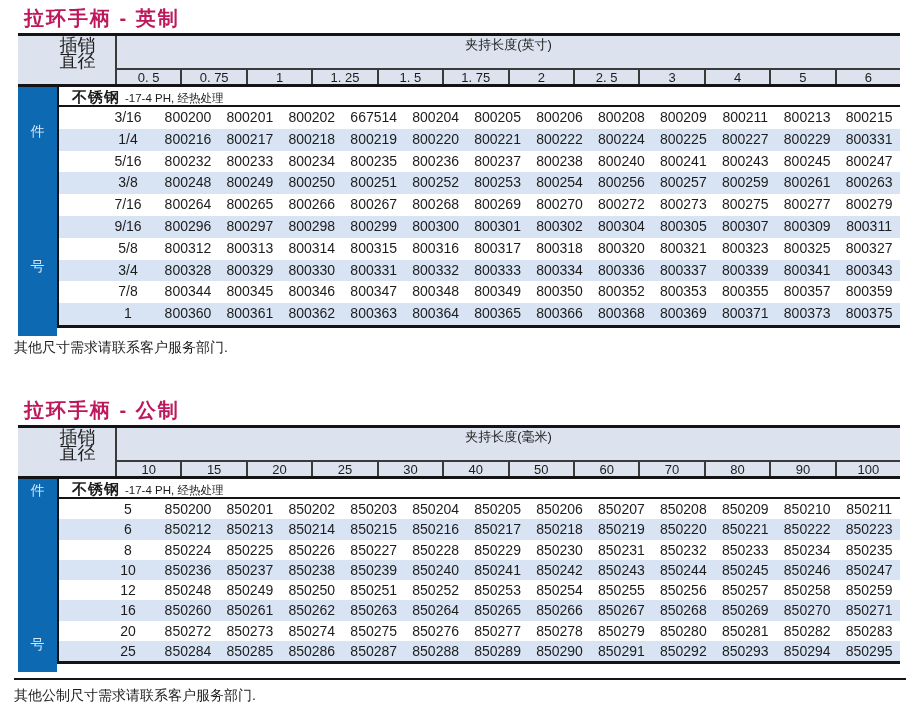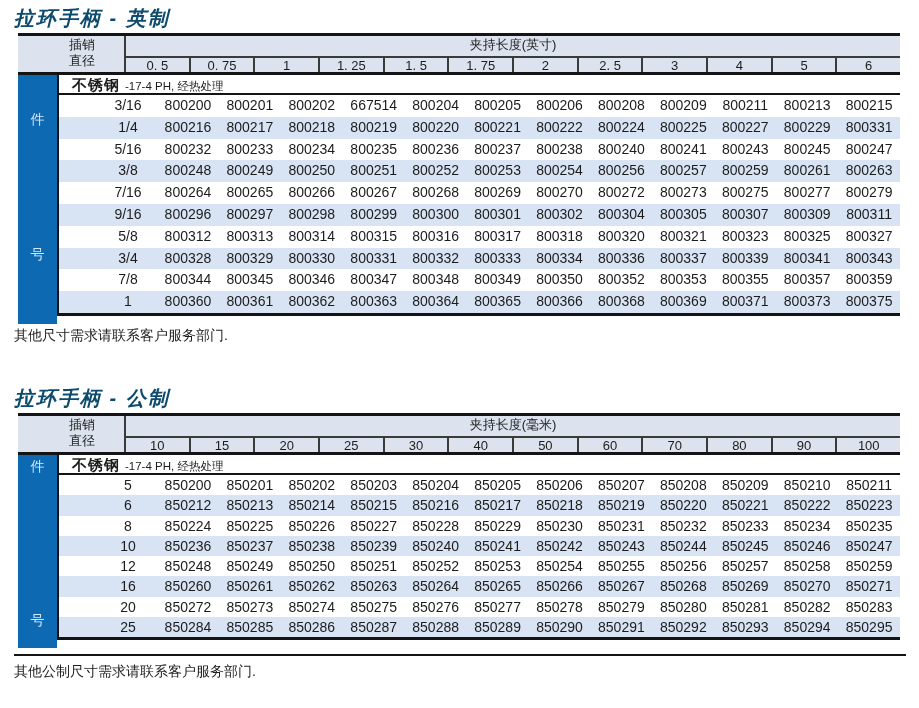--- a/index.html
+++ b/index.html
@@ -10,36 +10,36 @@
     --band-text:#d6e7f6;
     --line-mid:#3a3a3a;
   }
   *{box-sizing:border-box;}
   html,body{margin:0;padding:0;}
   body{
     width:919px;height:708px;overflow:hidden;background:#ffffff;
     font-family:"Liberation Sans","DejaVu Sans",sans-serif;color:#1c1c1c;
   }
   .page-title{
-    margin:7px 0 3px 14px;font-size:20px;font-weight:bold;letter-spacing:2px;
-    line-height:23px;color:#0c4a6e;font-style:italic;
+    margin:7px 0 3px 24px;font-size:20px;font-weight:bold;letter-spacing:2px;
+    line-height:23px;color:#be185d;
   }
   .page-title.second{margin-top:43px;}
   .tbl{margin-left:18px;width:882px;}
   .thead{
     display:flex;background:var(--header-bg);
     border-top:3px solid var(--border-dark);
     border-bottom:3px solid var(--border-dark);
   }
   .pin-cell{
-    width:106px;padding:1px 0 0 22px;text-align:center;
-    font-size:13px;line-height:16px;
+    width:97px;padding:1px 0 0 22px;text-align:center;
+    font-size:18px;line-height:16px;
   }
   .clamp-wrap{flex:1;display:flex;flex-direction:column;border-left:2px solid var(--line-mid);}
-  .clamp-title{height:20px;line-height:17px;text-align:center;font-size:13px;}
+  .clamp-title{height:32px;line-height:17px;text-align:center;font-size:13px;}
   .col-row{display:flex;height:16px;border-top:2px solid var(--line-mid);}
   .col-cell{flex:1;text-align:center;font-size:13px;line-height:15px;}
   .col-cell + .col-cell{border-left:2px solid var(--line-mid);}
   .tbody-wrap{position:relative;padding-left:39px;}
   .band{
     position:absolute;left:0;top:0;width:39px;height:calc(100% + 8px);
     background:var(--band-blue);color:var(--band-text);
     display:flex;flex-direction:column;align-items:center;justify-content:space-between;
     font-size:14px;
   }

